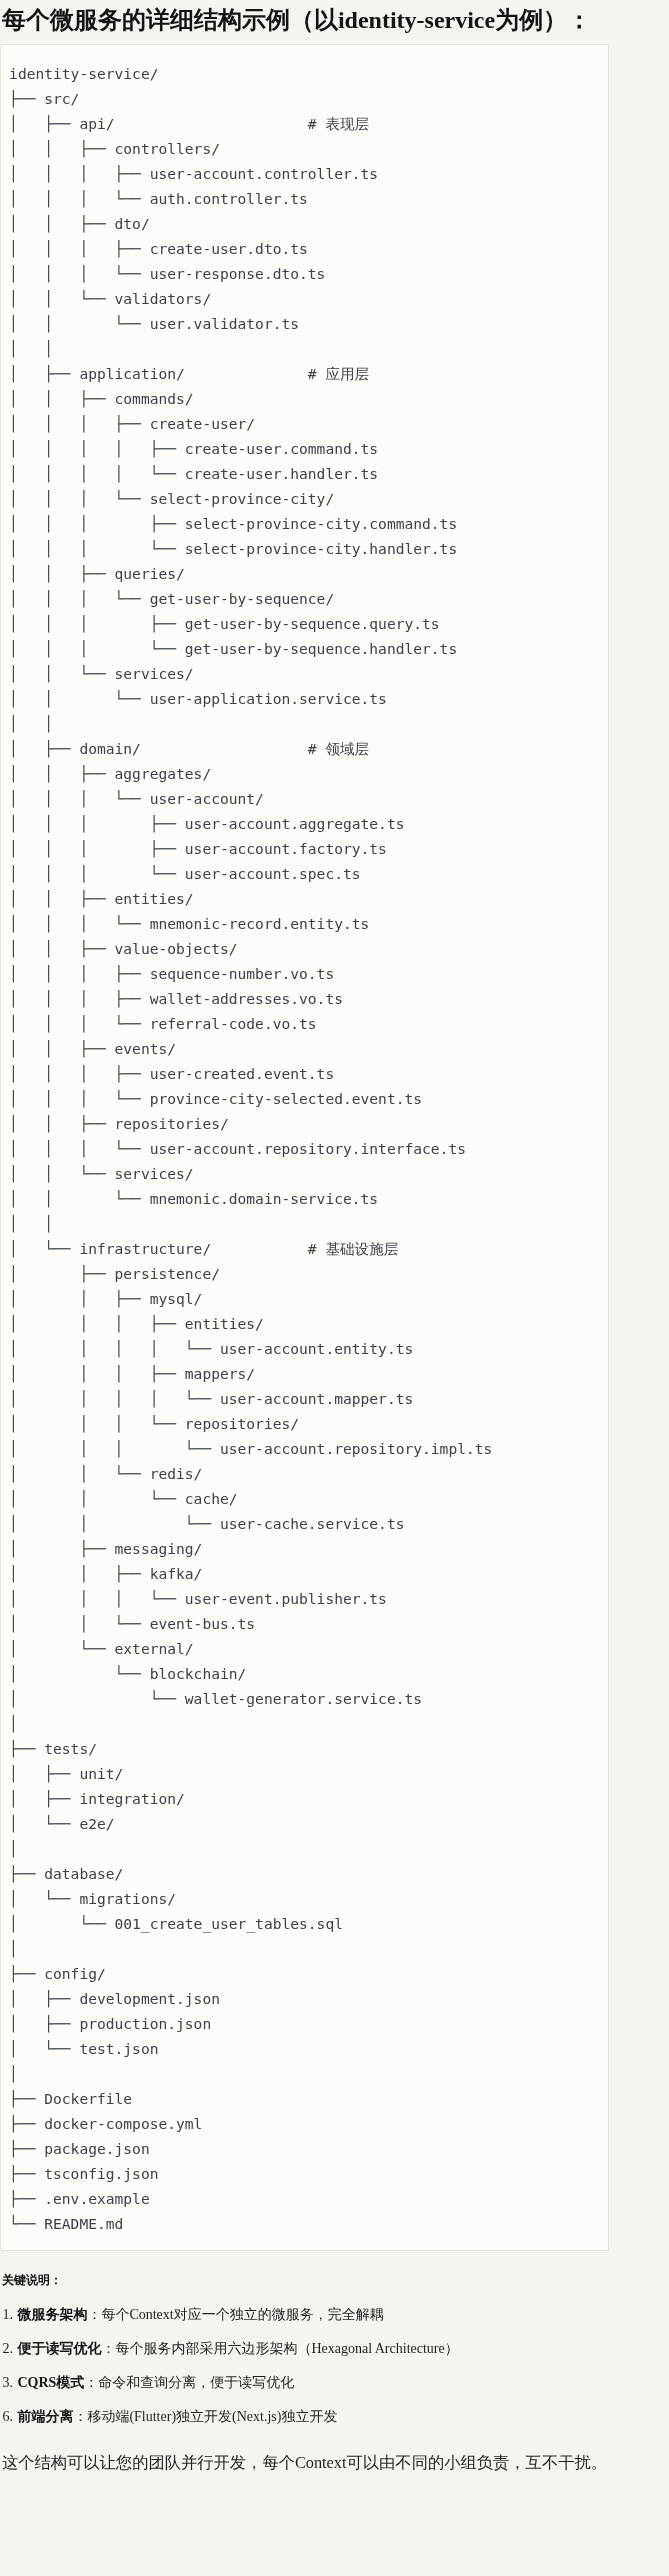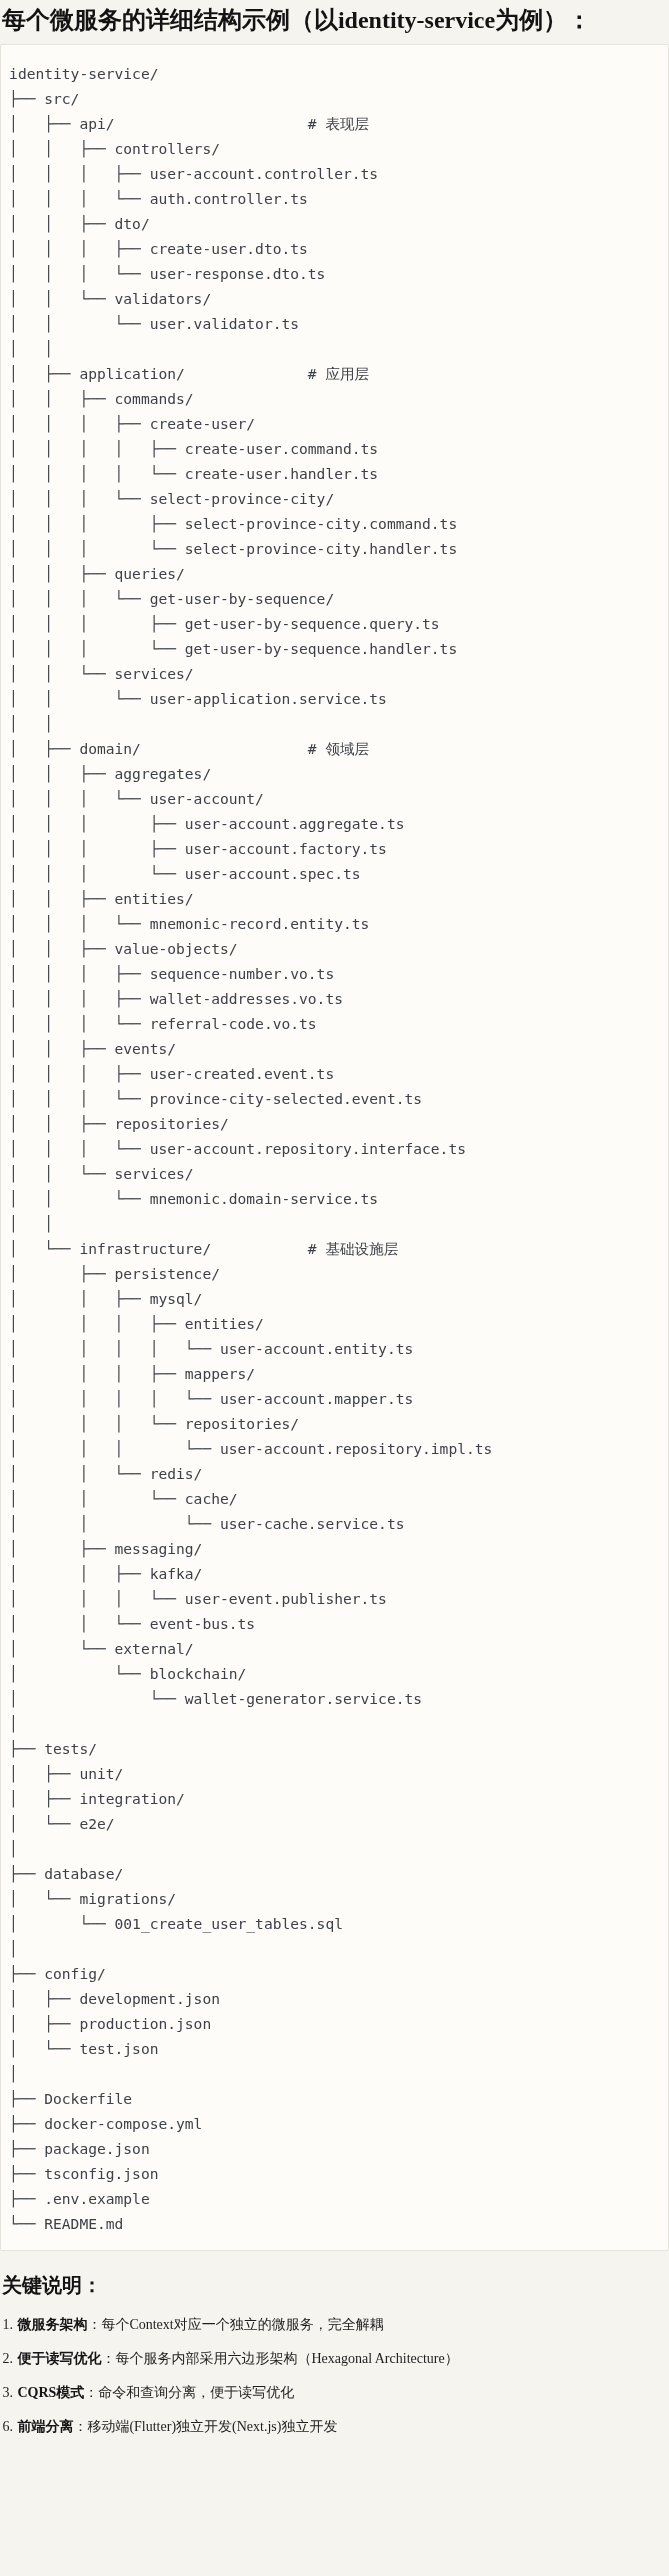--- a/index.html
+++ b/index.html
@@ -13,37 +13,37 @@
     margin: 6.3px 0 8.1px 0;
     padding: 0 1.9px;
     font-size: 24px;
     line-height: 1.22;
     font-weight: 700;
     color: #131313;
     font-family: "Liberation Serif", serif;
   }
   pre.tree-block {
     box-sizing: border-box;
-    width: 669px;
+    width: 609px;
     margin: 0;
     background: #fdfcf9;
     border: 0.6px solid #e5e3db;
     border-radius: 1.9px;
     padding: 16.3px 8.1px 13.8px 8.1px;
     font-family: "DejaVu Sans Mono", "Liberation Mono", monospace;
     font-size: 14.6px;
     line-height: 25px;
     color: #3d4147;
     white-space: pre;
     overflow: hidden;
   }
   .notes-heading {
     margin: 22.5px 0 16.3px 0;
     padding: 0 1.9px;
-    font-size: 20px;
+    font-size: 12px;
     line-height: 1.25;
     font-weight: 700;
     color: #131313;
   }
   .note {
     margin: 2px 0 15px 0;
     padding: 0 2.5px;
     font-size: 14px;
     line-height: 1.38;
     color: #1e1e1e;
@@ -156,14 +156,15 @@
   <p class="note"><span>1.</span><b>微服务架构</b><span>：每个Context对应一个独立的微服务，完全解耦</span></p>
 
   <p class="note"><span>2.</span><b>便于读写优化</b><span>：每个服务内部采用六边形架构（Hexagonal Architecture）</span></p>
 
   <p class="note"><span>3.</span><b>CQRS模式</b><span>：命令和查询分离，便于读写优化</span></p>
 
 
 
   <p class="note"><span>6.</span><b>前端分离</b><span>：移动端(Flutter)独立开发(Next.js)独立开发</span></p>
 
+  <p class="closing-paragraph">这个结构可以让您的团队并行开发，每个Context可以由不同的小组负责，互不干扰。</p>
 </section>
 
 
 </body></html>

